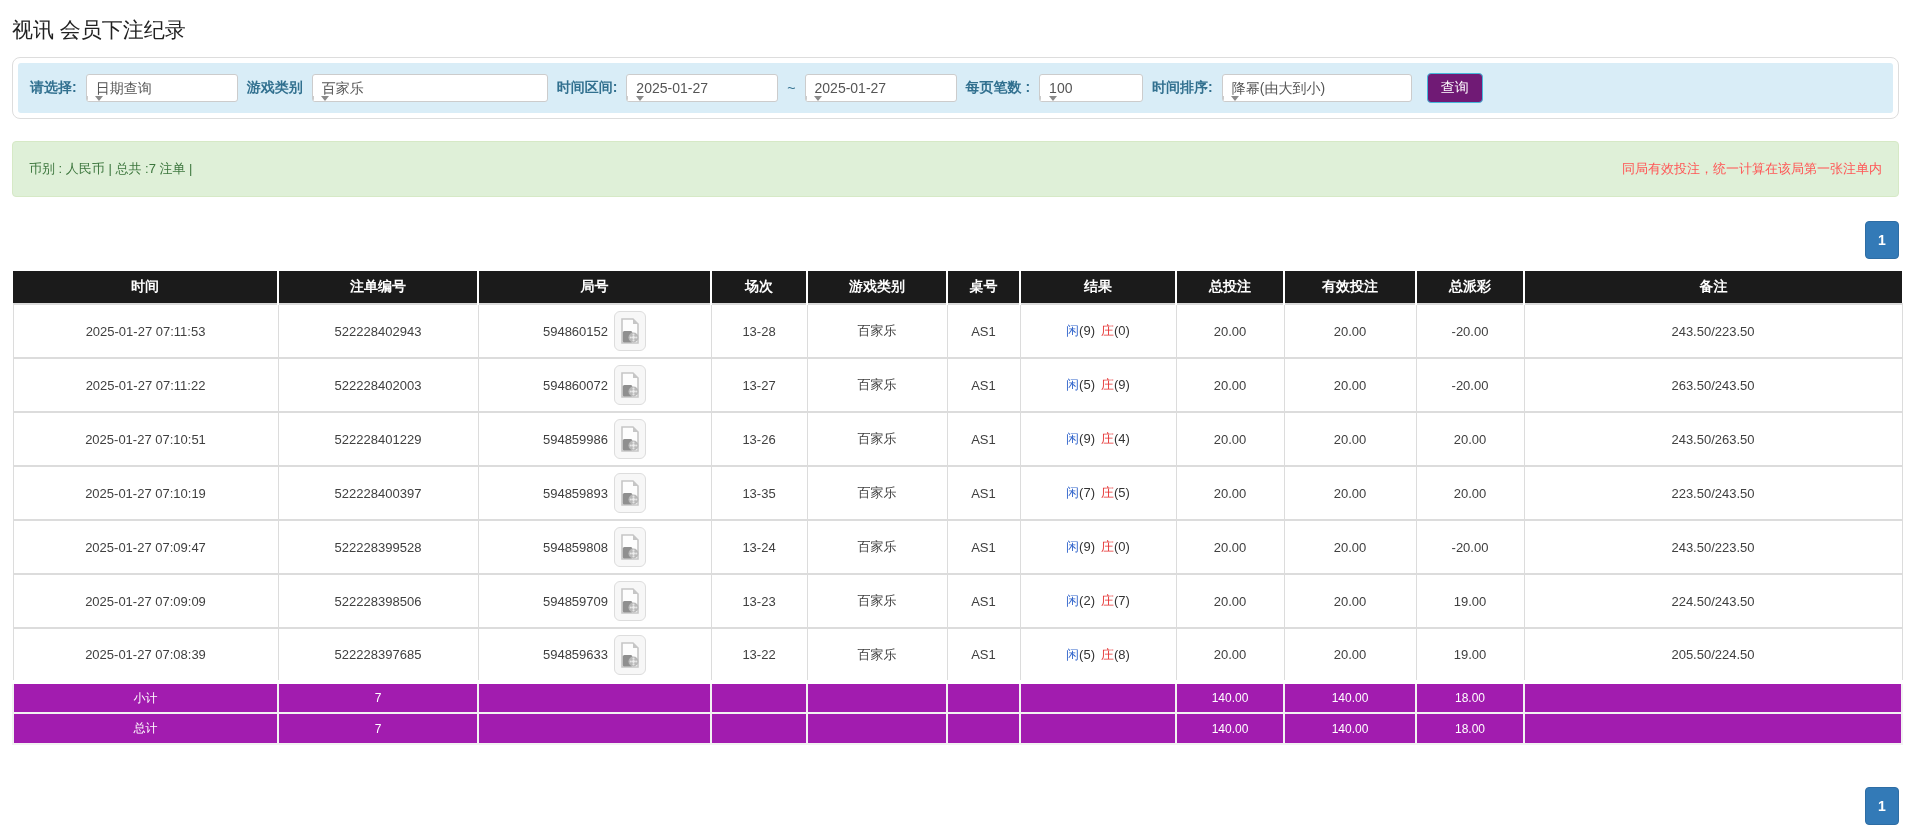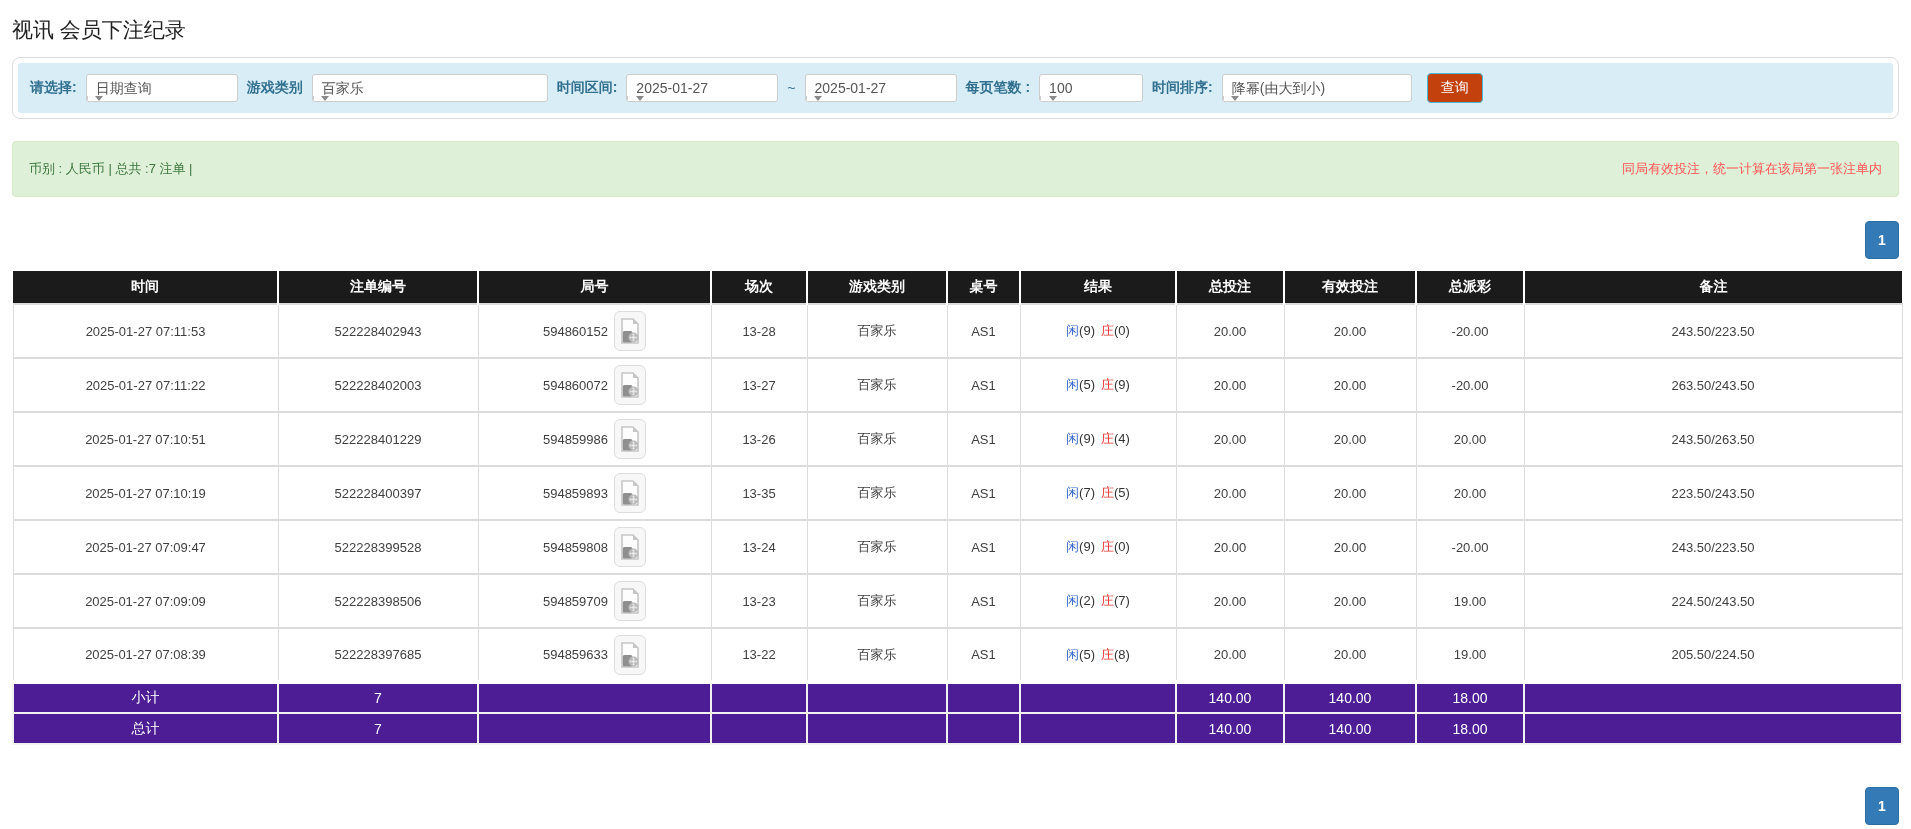--- a/index.html
+++ b/index.html
@@ -11,21 +11,21 @@
   
   .filter-panel { margin:0 12px; border:1px solid #ddd; border-radius:8px; padding:5px; background:#fff; }
   .filter-bar { background:#d9edf7; border-radius:3px; padding:10px 12px; display:flex; align-items:center; gap:9px; }
   .flabel { color:#31708f; font-weight:bold; font-size:14px; white-space:nowrap; }
   .combo { display:inline-flex; align-items:stretch; background:#fff; border:1px solid #ccc; border-radius:3px; height:28px; overflow:hidden;flex-direction:column; }
   .combo-text { flex:1; font-size:14px; color:#555; line-height:26px; padding:0 9px; white-space:nowrap; overflow:hidden; }
   .combo-btn { width:24px; border-left:1px solid #ccc; background:#fff; display:flex; align-items:center; justify-content:center; cursor:pointer; }
   .caret { width:0; height:0; border-left:4px solid transparent; border-right:4px solid transparent; border-top:5px solid #8a8a8a; }
   .w-query{width:152px}.w-game{width:236px}.w-date{width:152px}.w-size{width:104px}.w-sort{width:190px}
   .tilde { color:#31708f; font-size:14px; }
-  .btn-search { margin-left:6px; height:30px; padding:0 13px; background:#c2410c; border:1px solid #46b8da;
+  .btn-search { margin-left:6px; height:30px; padding:0 13px; background:#701a75; border:1px solid #46b8da;
     border-radius:4px; color:#fff; font-size:14px; cursor:pointer; font-family:Liberation Mono, monospace; }
 
   
   .info-bar { margin:22px 12px 0; background:#dff0d8; border:1px solid #d6e9c6; border-radius:4px;
     height:56px; padding:0 16px; display:flex; align-items:center; justify-content:space-between; font-size:13px; }
   .info-left { color:#3c763d; }
   .info-right { color:#f55; }
 
   
   .pager { display:flex; justify-content:flex-end; margin:24px 12px 12px; }
@@ -41,22 +41,22 @@
     border:1px solid #dcdcdc; border-top-width:2px; border-bottom-width:2px; background:#fff; }
   .round-inner { display:flex; align-items:center; justify-content:center; gap:6px; }
   .video-btn { width:32px; height:40px; border:1px solid #ddd; border-radius:6px; background:#f7f7f7;
     display:inline-flex; align-items:center; justify-content:center; cursor:pointer; }
   .res-player { color:#36c; }
   .res-banker { color:#e53333; margin-left:6px; }
   .res-score { color:#333; }
   .amt-blue { color:#337ab7; }
   .payout.neg { color:#e22; }
 
-  .bet-table tbody.summary td { background:#4c1d95; color:#fff; height:31px; text-align:center;
-    border:2px solid #f2f2f2; font-size:14px; }
+  .bet-table tbody.summary td { background:#a21caf; color:#fff; height:31px; text-align:center;
+    border:2px solid #f2f2f2; font-size:12px; }
   .bet-table tbody.summary tr:first-child td { border-top:4px solid #fff; }
 </style>
 </head>
 <body>
 
 <h1 class="page-title">视讯 会员下注纪录</h1>
 
 <div class="filter-panel">
   <div class="filter-bar">
     <span class="flabel">请选择:</span>

